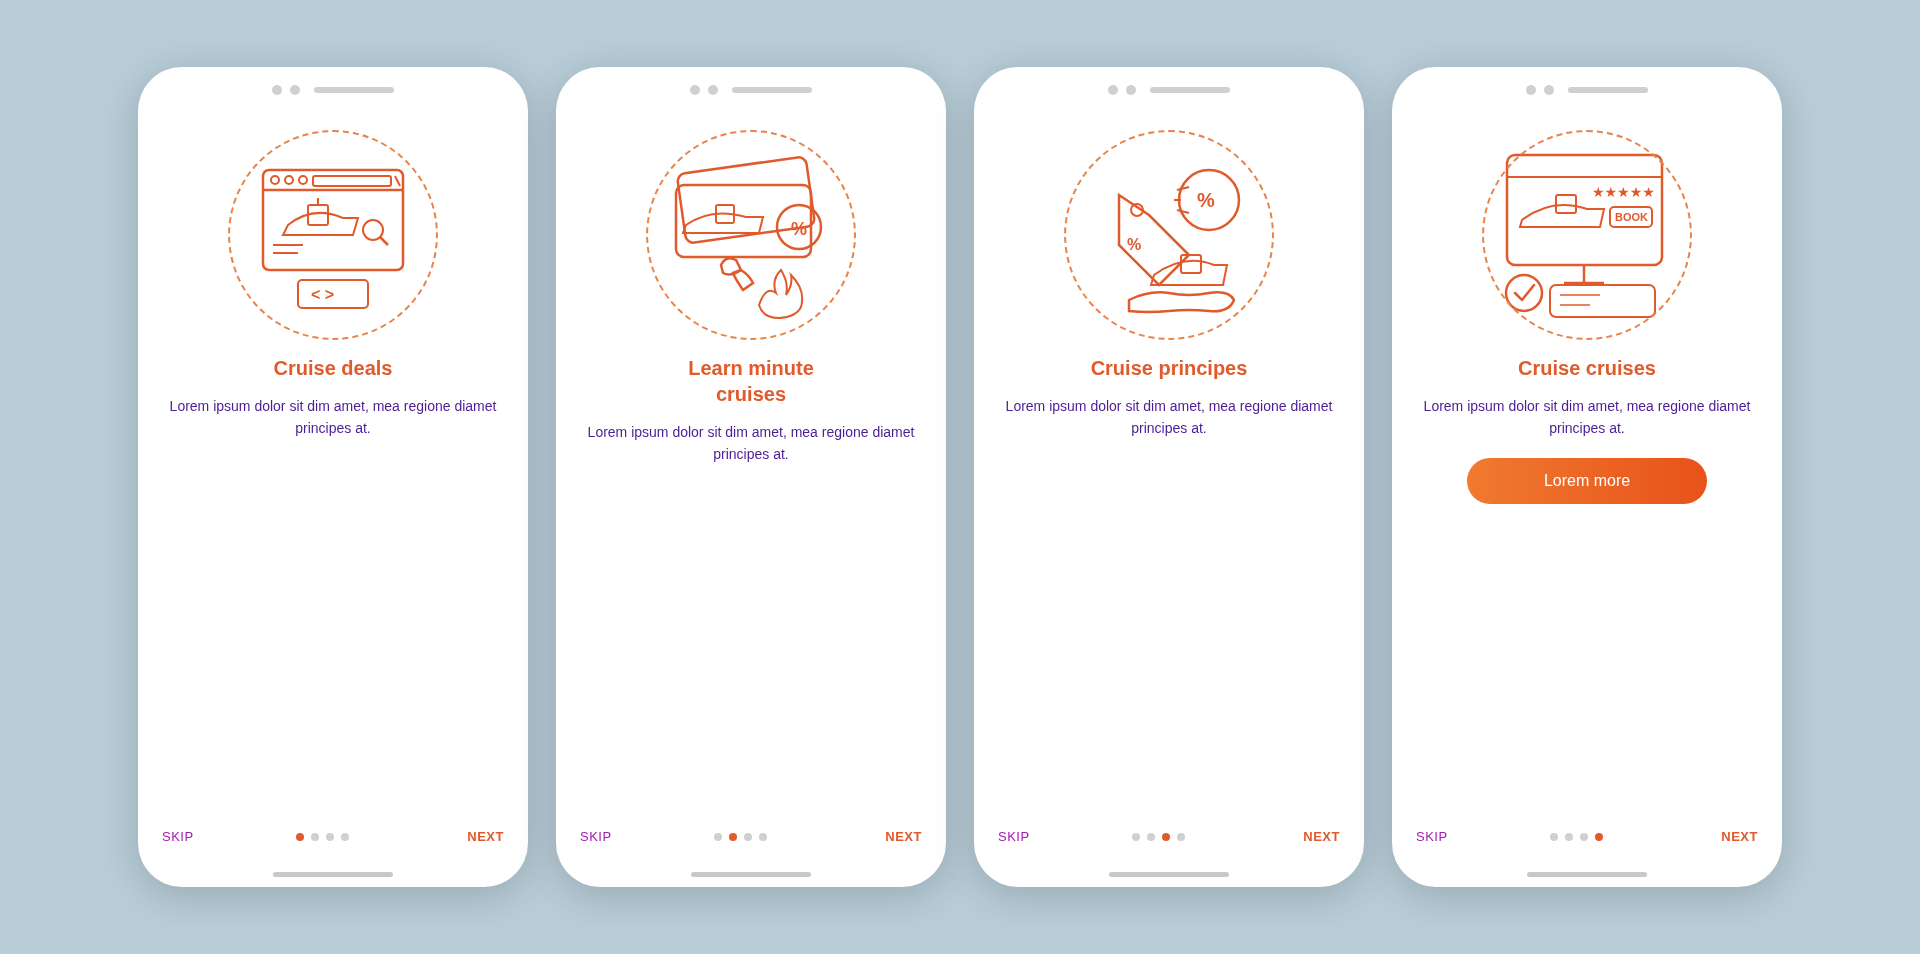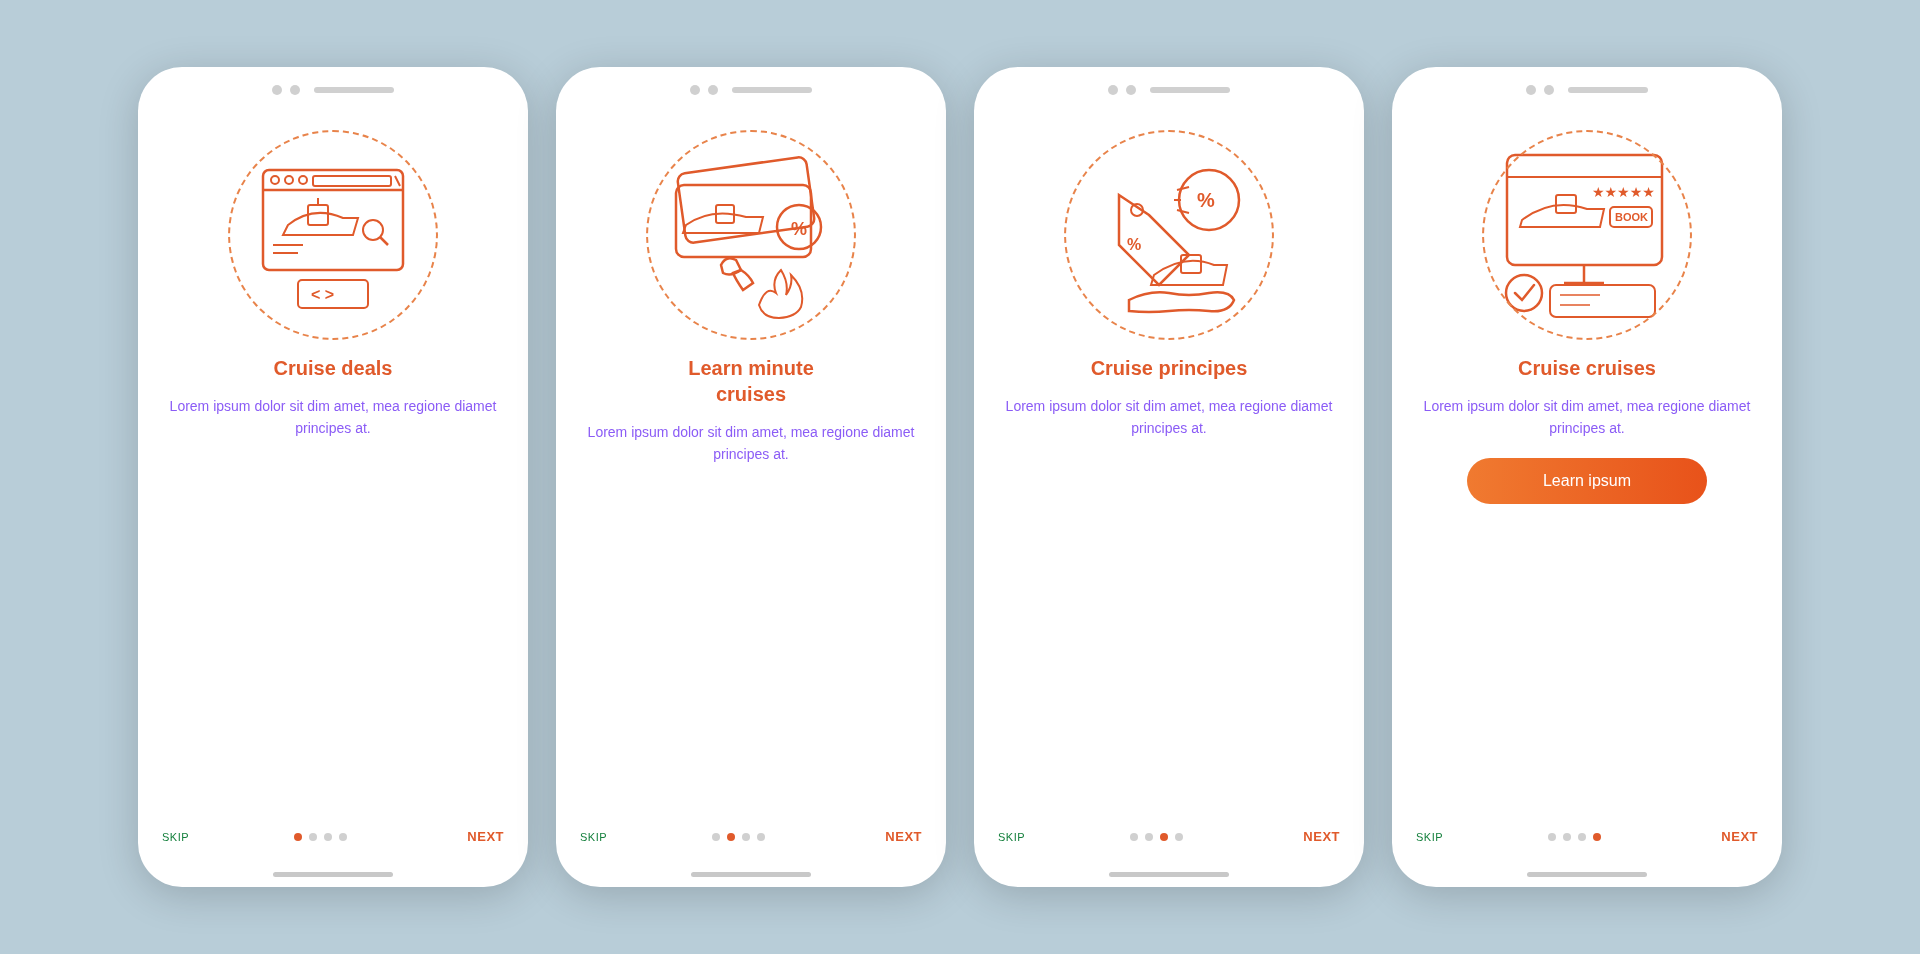--- a/index.html
+++ b/index.html
@@ -102,21 +102,21 @@
       font-size: 20px;
       font-weight: 600;
       color: #e05a2b;
       text-align: center;
       margin-bottom: 14px;
       line-height: 1.3;
     }
 
     .phone-desc {
       font-size: 14px;
-      color: #8b5cf6;
+      color: #4c1d95;
       text-align: center;
       line-height: 1.6;
     }
 
     
     .learn-more-btn {
       background: linear-gradient(to right, #f07a30, #e8521a);
       color: white;
       border: none;
       border-radius: 28px;
@@ -132,22 +132,22 @@
     
     .phone-bottom {
       width: 100%;
       padding: 16px 24px 28px;
       display: flex;
       align-items: center;
       justify-content: space-between;
     }
 
     .skip-label {
-      font-size: 11px;
-      color: #15803d;
+      font-size: 13px;
+      color: #a21caf;
       letter-spacing: 0.5px;
       font-weight: 500;
     }
 
     .dots {
       display: flex;
       gap: 7px;
       align-items: center;
     }
 
@@ -368,21 +368,21 @@
 
         <rect x="68" y="150" width="105" height="32" rx="6" fill="none" stroke="#e05a2b" stroke-width="2"></rect>
         <line x1="78" y1="160" x2="118" y2="160" stroke="#e05a2b" stroke-width="1.5"></line>
         <line x1="78" y1="170" x2="108" y2="170" stroke="#e05a2b" stroke-width="1.5"></line>
       </svg>
     </div>
 
     <div class="phone-content">
       <div class="phone-title">Cruise cruises</div>
       <div class="phone-desc">Lorem ipsum dolor sit dim amet, mea regione diamet principes at.</div>
-      <button class="learn-more-btn">Learn ipsum</button>
+      <button class="learn-more-btn">Lorem more</button>
     </div>
 
     <div class="spacer"></div>
 
     <div class="phone-bottom">
       <span class="skip-label">SKIP</span>
       <div class="dots">
         <div class="dot"></div>
         <div class="dot"></div>
         <div class="dot"></div>

